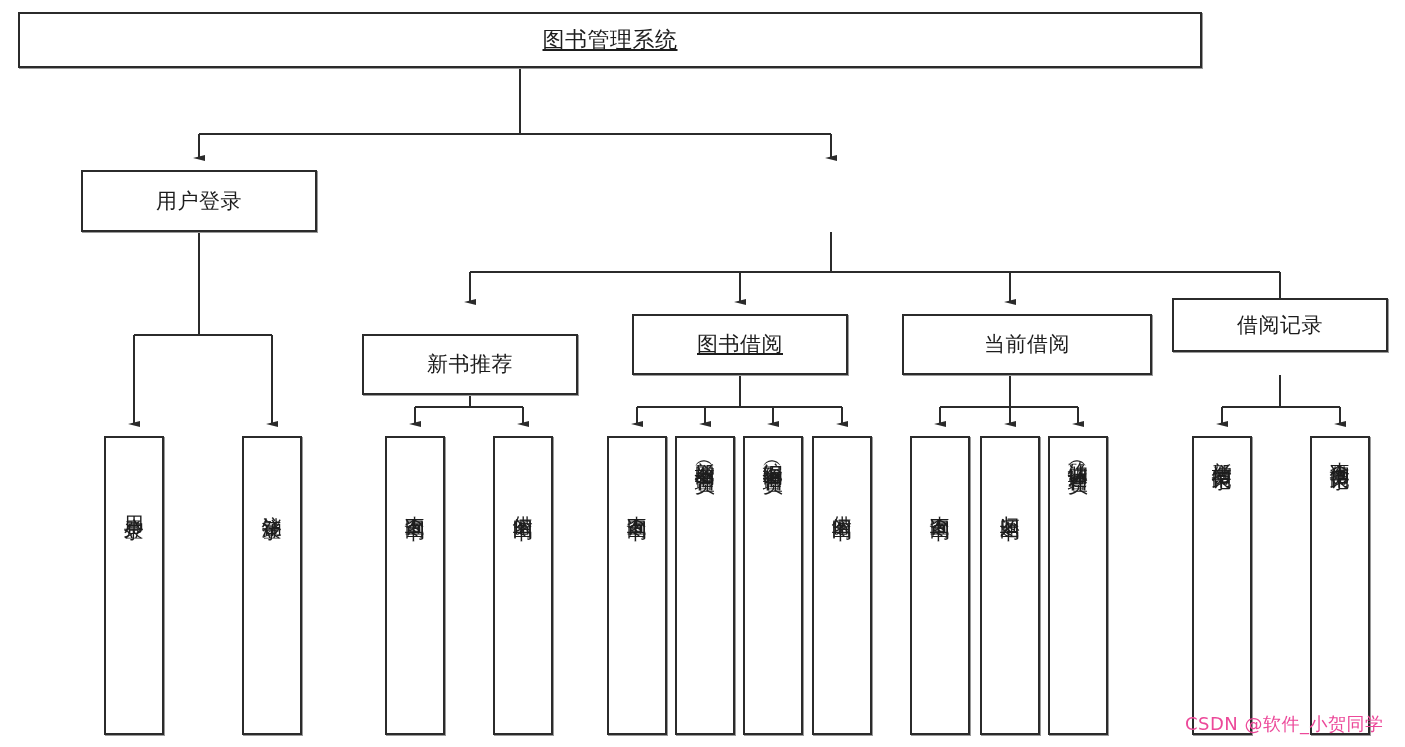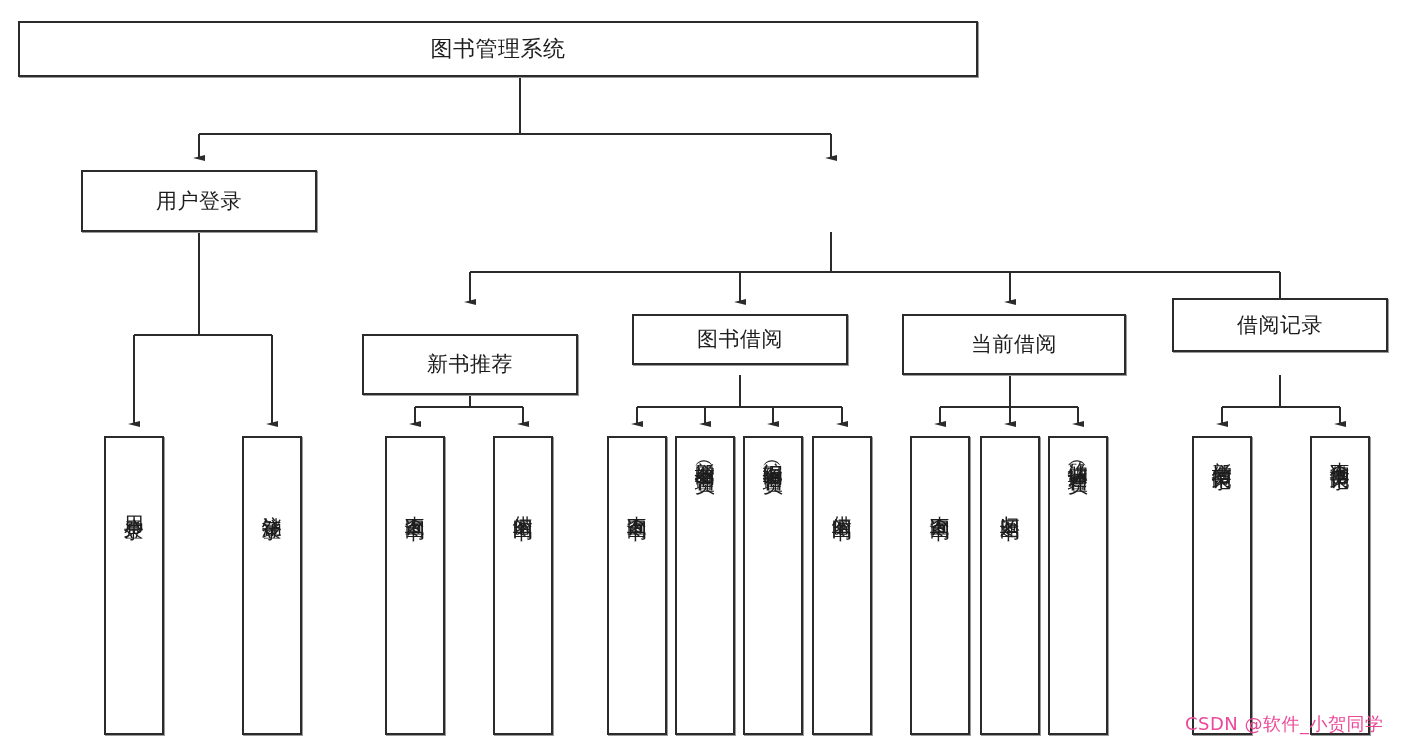--- a/index.html
+++ b/index.html
@@ -128,35 +128,35 @@
       <path d="M1010,407 L1010,424" marker-end="url(#arrow)"></path>
       <path d="M1078,407 L1078,424" marker-end="url(#arrow)"></path>
 
       <path d="M1280,375 L1280,407"></path>
       <path d="M1222,407 L1340,407"></path>
       <path d="M1222,407 L1222,424" marker-end="url(#arrow)"></path>
       <path d="M1340,407 L1340,424" marker-end="url(#arrow)"></path>
     </g>
   </svg>
 
-  <div class="node horiz root" style="left:18px; top:21px; width:960px; height:56px;">
+  <div class="node horiz root" style="left:18px; top:12px; width:1184px; height:56px;text-decoration:underline;">
     <span class="label">图书管理系统</span>
   </div>
 
   <div class="node horiz" style="left:81px; top:170px; width:236px; height:62px;">
     <span class="label">用户登录</span>
   </div>
 
   <div class="node horiz" style="left:362px; top:314px; width:216px; height:61px;margin-top:20px;">
     <span class="label">新书推荐</span>
   </div>
-  <div class="node horiz" style="left:632px; top:314px; width:216px; height:51px;">
+  <div class="node horiz" style="left:632px; top:314px; width:216px; height:61px;text-decoration:underline;">
     <span class="label">图书借阅</span>
   </div>
-  <div class="node horiz" style="left:902px; top:314px; width:224px; height:61px;">
+  <div class="node horiz" style="left:902px; top:314px; width:250px; height:61px;">
     <span class="label">当前借阅</span>
   </div>
   <div class="node horiz" style="left:1172px; top:298px; width:216px; height:54px;font-family:Liberation Serif, serif;">
     <span class="label">借阅记录</span>
   </div>
 
   <div class="node vert mid" style="left:104px; top:436px; width:60px; height:299px;">
     <span class="label">用户登录</span>
   </div>
   <div class="node vert mid" style="left:242px; top:436px; width:60px; height:299px;">

